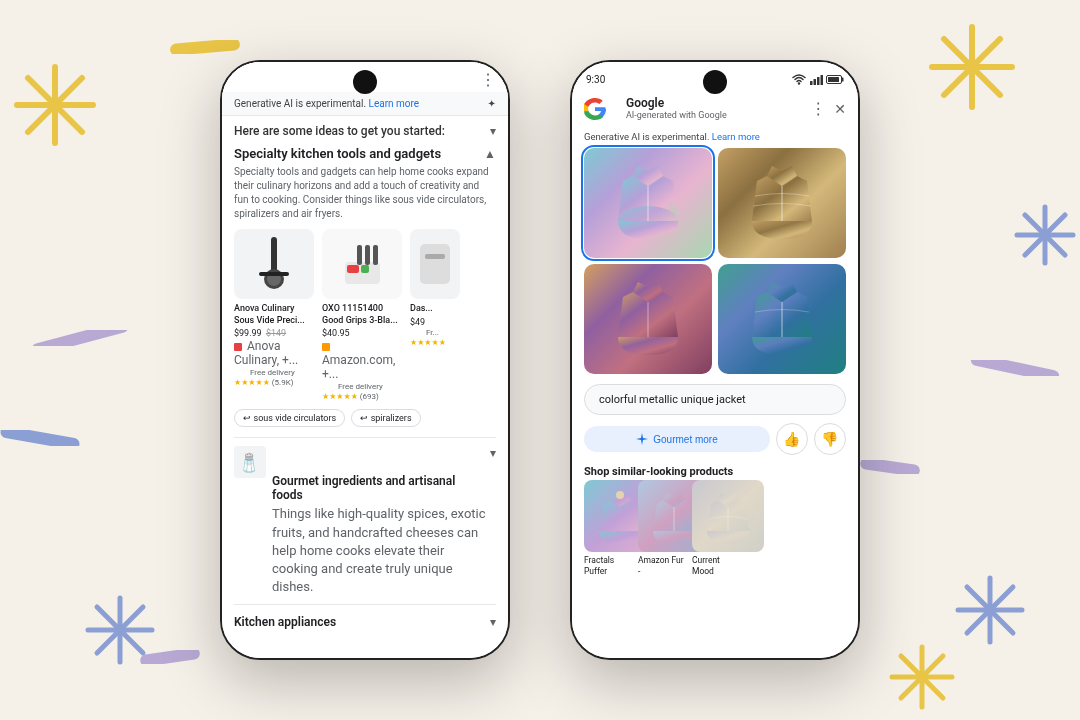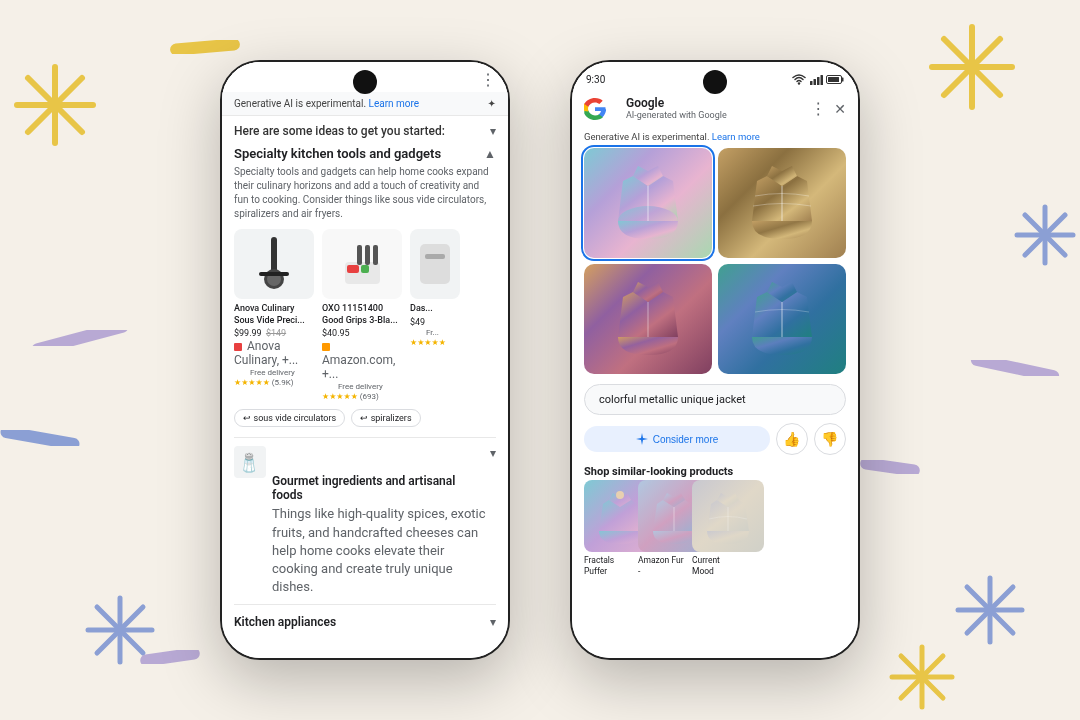--- a/index.html
+++ b/index.html
@@ -854,21 +854,21 @@
       <div class="search-bar-bottom">
         <span>colorful metallic unique jacket</span>
       </div>
 
       <div class="generate-row">
         <button class="generate-btn">
 
           <svg width="12" height="12" viewBox="0 0 12 12">
             <path d="M6 0 L7 5 L12 6 L7 7 L6 12 L5 7 L0 6 L5 5 Z" fill="#1a73e8"></path>
           </svg>
-          <span>Consider more</span>
+          <span>Gourmet more</span>
         </button>
         <button class="reaction-btn">👍</button>
         <button class="reaction-btn">👎</button>
       </div>
 
       <div class="shop-section-title">Shop similar-looking products</div>
 
       <div class="shop-products">
 
         <div class="shop-card">

